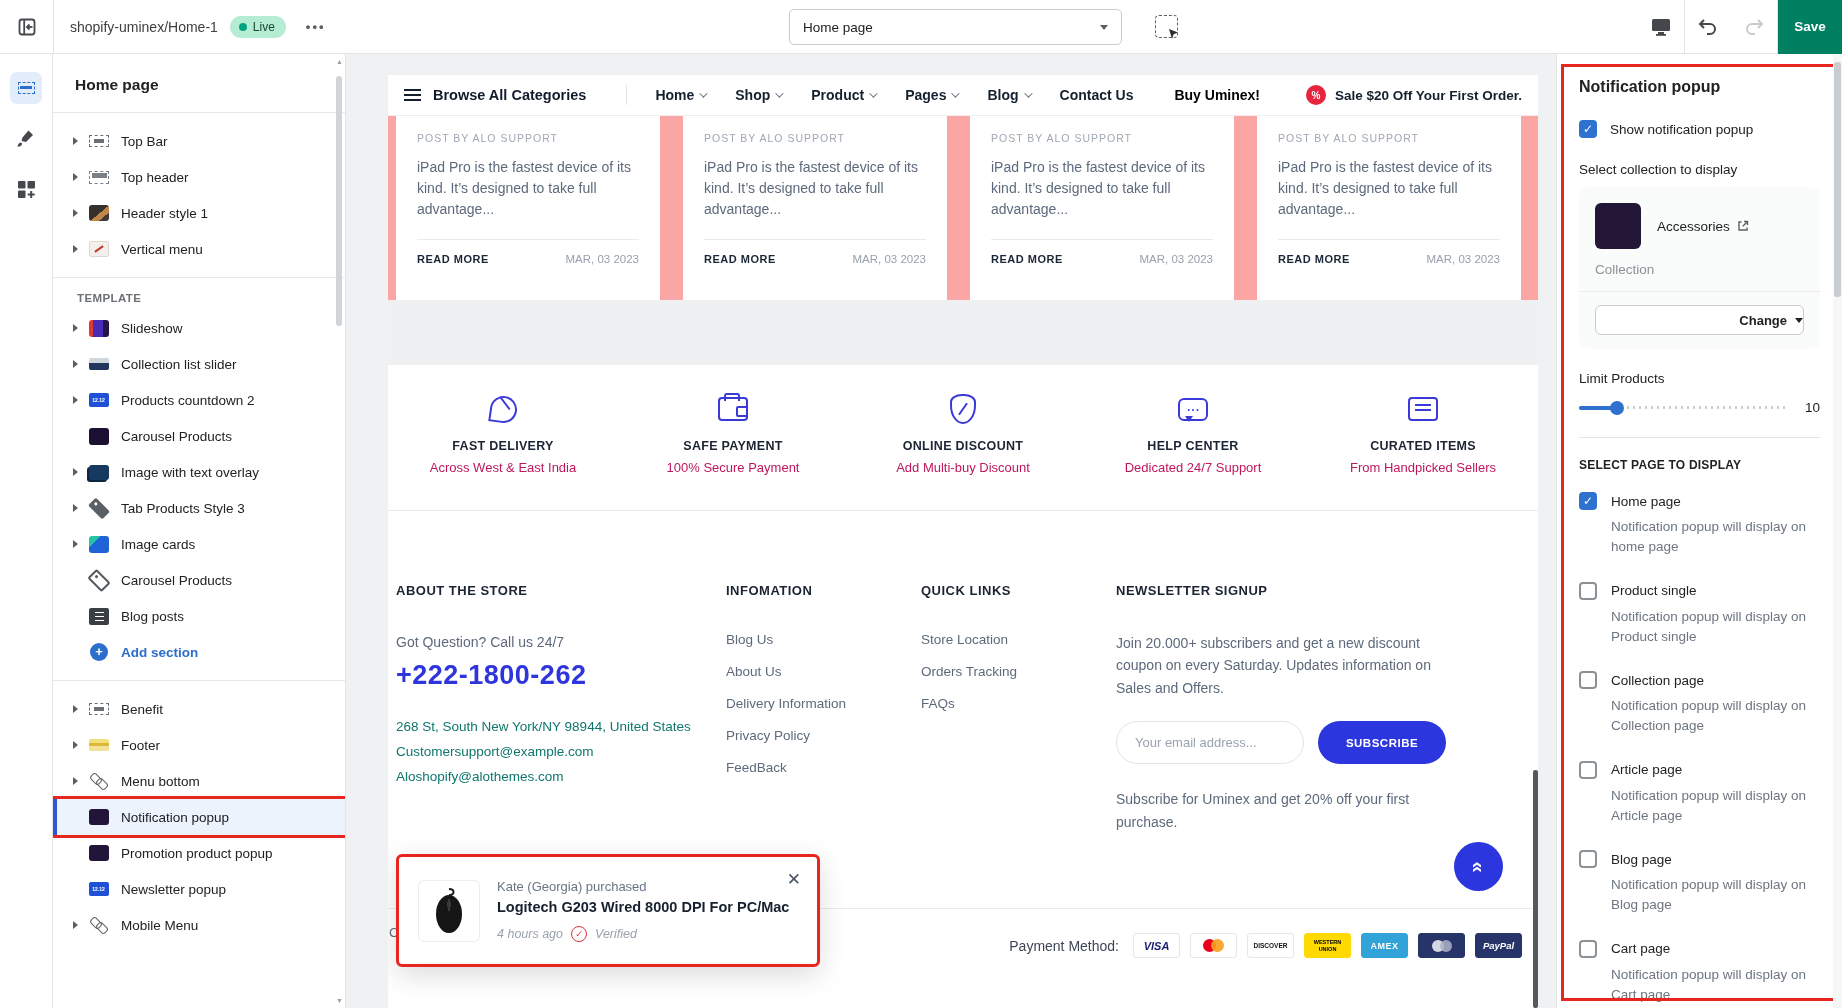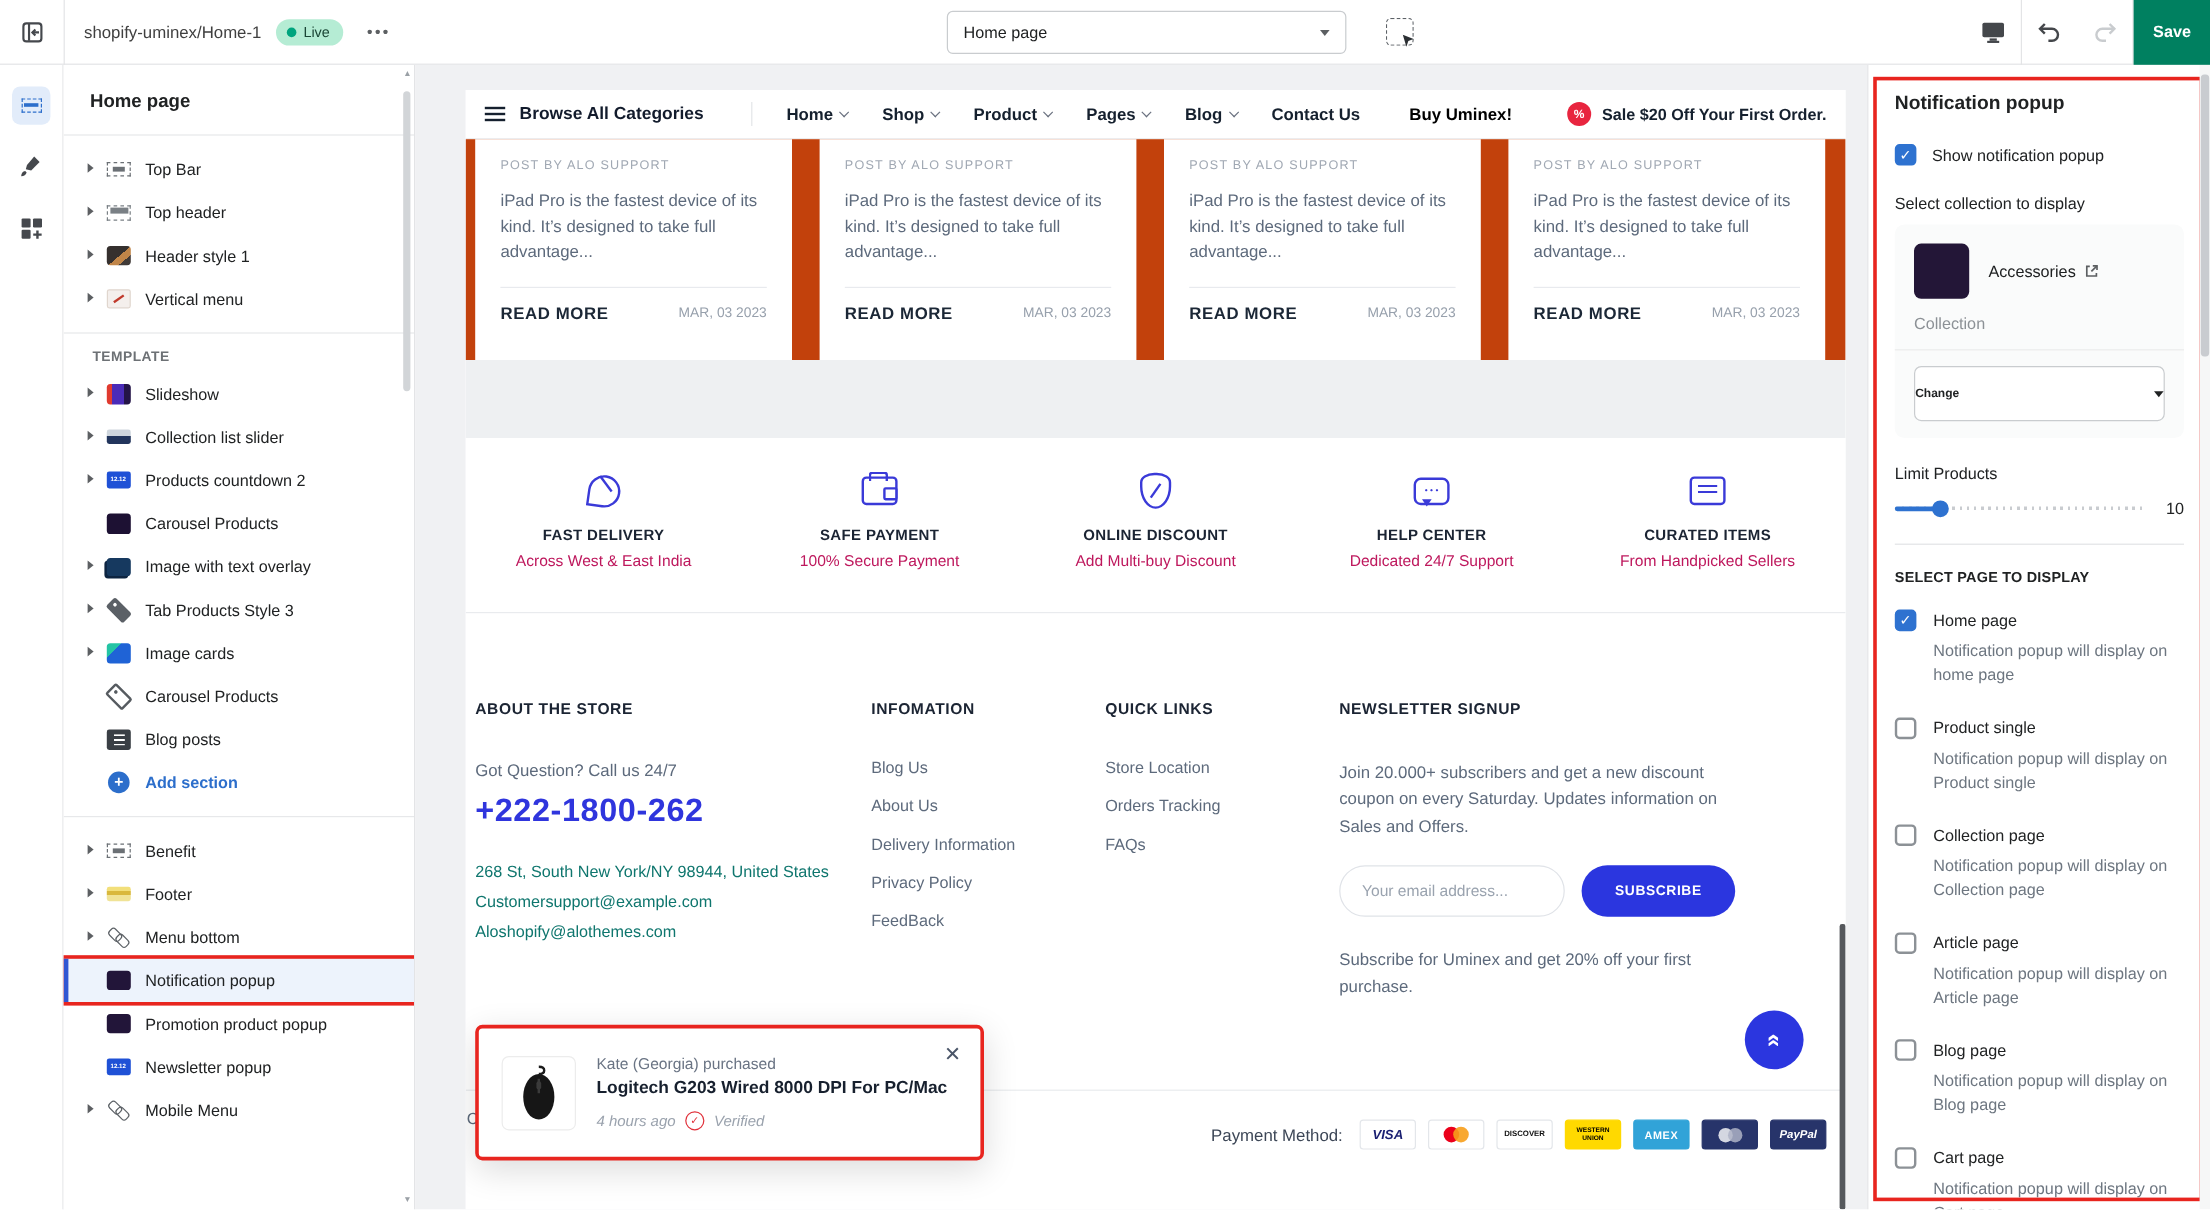--- a/index.html
+++ b/index.html
@@ -91,27 +91,27 @@
   .snav-sep{width:1px;height:20px;background:#e3e5e8;margin:0 28px 0 40px}
   .nmenu{display:flex;align-items:center;gap:30px}
   .nitem{display:flex;align-items:center;gap:5px;font-size:14px;font-weight:bold;color:#15202e;cursor:pointer}
   .nitem.hot .nlabel{color:#000000}
   .ncaret{width:6px;height:6px;border-right:1.5px solid #6b7280;border-bottom:1.5px solid #6b7280;transform:rotate(45deg) translateY(-2px)}
   .snav-right{margin-left:auto;display:flex;align-items:center;gap:9px}
   .rosette{width:20px;height:20px;border-radius:50%;background:#e8253f;color:#fff;font-size:10px;font-weight:bold;
     display:flex;align-items:center;justify-content:center}
   .sale-text{font-size:13.5px;font-weight:bold;color:#15202e}
 
-  .blog{height:184px;background:#c2410c;display:flex;gap:23px;padding:0 17px 0 8px}
+  .blog{height:184px;background:#fca5a5;display:flex;gap:23px;padding:0 17px 0 8px}
   .bcard{flex:1;background:#fff;padding:16px 21px 0;overflow:hidden}
   .bkick{font-size:10.5px;color:#a0a8b3;letter-spacing:1px}
   .bexcerpt{margin-top:13px;font-size:14px;color:#5d6a7c;line-height:1.5}
   .bhr{border-top:1px solid #e8eaee;margin-top:19px}
   .bfoot{margin-top:13px;display:flex;justify-content:space-between;align-items:center}
-  .bread{font-size:14px;font-weight:bold;color:#1b2736;letter-spacing:.5px}
+  .bread{font-size:11px;font-weight:bold;color:#1b2736;letter-spacing:.5px}
   .bdate{font-size:11.5px;color:#97a0ac}
 
   .strip{height:65px;background:#eef0f2}
 
   .features{height:145px;background:#fff;display:flex}
   .fcol{flex:1;text-align:center}
   .ficwrap{height:36px;margin:26px auto 12px;display:flex;align-items:center;justify-content:center}
   .ft{font-size:12.5px;font-weight:bold;color:#1b2433;letter-spacing:.3px}
   .fs{font-size:13px;color:#be185d;margin-top:7px}
   .fi{position:relative;display:inline-block;color:#3a3ad8}
@@ -197,22 +197,22 @@
   .cb.checked .tick{display:block}
   .p-show-label{margin-left:13px;font-size:13.5px}
   .p-label{margin-top:24px;font-size:13.5px}
   .coll-card{margin-top:10px;background:#fafbfb;border-radius:8px}
   .coll-top{padding:16px 16px 14px}
   .coll-row{display:flex;align-items:center}
   .coll-thumb{width:46px;height:46px;border-radius:6px;background:#231637;flex:0 0 46px}
   .coll-name{margin-left:16px;font-size:13.5px;display:flex;align-items:center;gap:7px}
   .coll-type{margin-top:13px;font-size:13.5px;color:#8c9196}
   .coll-btnrow{border-top:1px solid #ececec;padding:13px 16px 14px}
-  .change-btn{width:100%;height:46px;background:#fff;border:1px solid #c9cccf;border-radius:6px;font-size:10px;font-weight:600;
-    display:flex;align-items:center;justify-content:space-between;gap:8px;cursor:pointer;font-family:"Liberation Sans",sans-serif}
+  .change-btn{width:100%;height:30px;background:#fff;border:1px solid #c9cccf;border-radius:6px;font-size:13px;font-weight:600;
+    display:flex;align-items:center;justify-content:flex-end;gap:8px;cursor:pointer;font-family:"Liberation Sans",sans-serif}
   .change-caret{width:0;height:0;border-left:4.5px solid transparent;border-right:4.5px solid transparent;border-top:5px solid #202223}
   .p-limit{margin-top:22px;font-size:13.5px}
   .slider-row{margin-top:14px;display:flex;align-items:center}
   .slider{flex:1;position:relative;height:14px;cursor:pointer}
   .sl-rest{position:absolute;left:0;right:0;top:5.5px;height:3px;background:repeating-linear-gradient(90deg,#c9ccd0 0 2px,transparent 2px 6px);border-radius:2px}
   .sl-fill{position:absolute;left:0;top:5px;width:18%;height:4px;background:#2e72d0;border-radius:2px}
   .sl-thumb{position:absolute;left:calc(18% - 7px);top:0;width:14px;height:14px;border-radius:50%;background:#2e72d0}
   .sl-val{margin-left:16px;font-size:13.5px}
   .p-hr{border-top:1px solid #e1e3e5;margin-top:22px}
   .p-caps{margin-top:20px;font-size:12px;font-weight:bold;letter-spacing:.2px}

